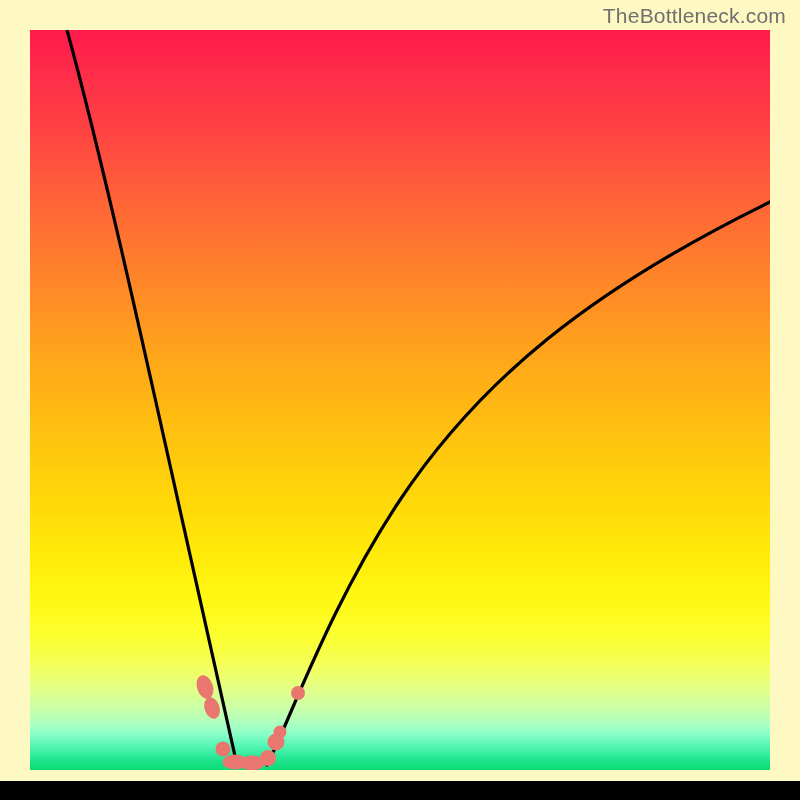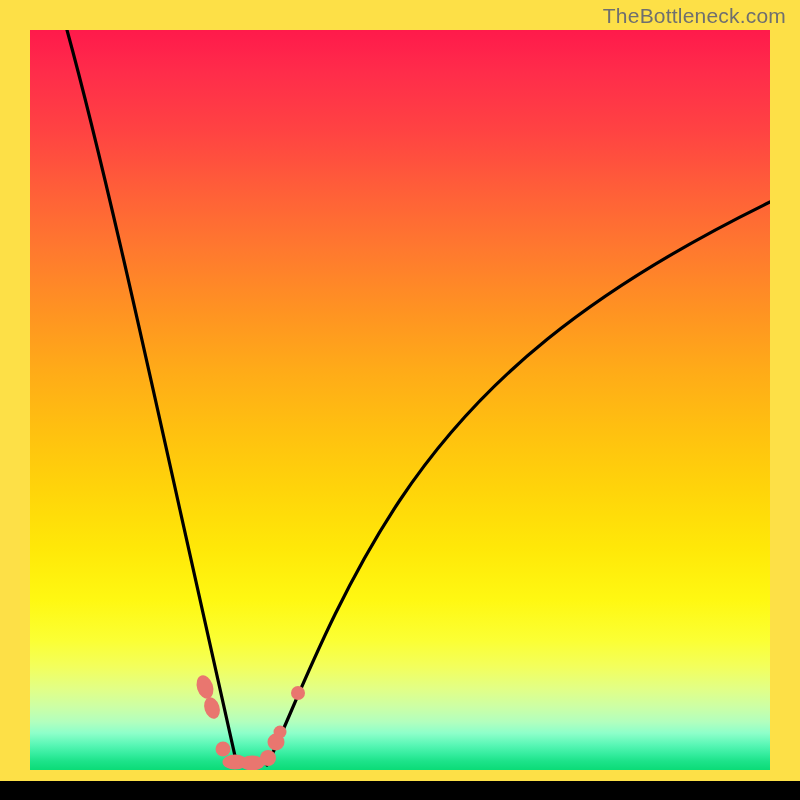--- a/index.html
+++ b/index.html
@@ -10,21 +10,21 @@
     overflow: hidden;
     background: #000;
     font-family: Arial, Helvetica, sans-serif;
   }
   .frame {
     position: absolute;
     top: 0;
     left: 0;
     width: 800px;
     height: 781px;
-    background: #fde047;
+    background: #fef9c3;
   }
   .plot-area {
     position: absolute;
     top: 30px;
     left: 30px;
     width: 740px;
     height: 740px;
     overflow: hidden;
   }
   .gradient {

